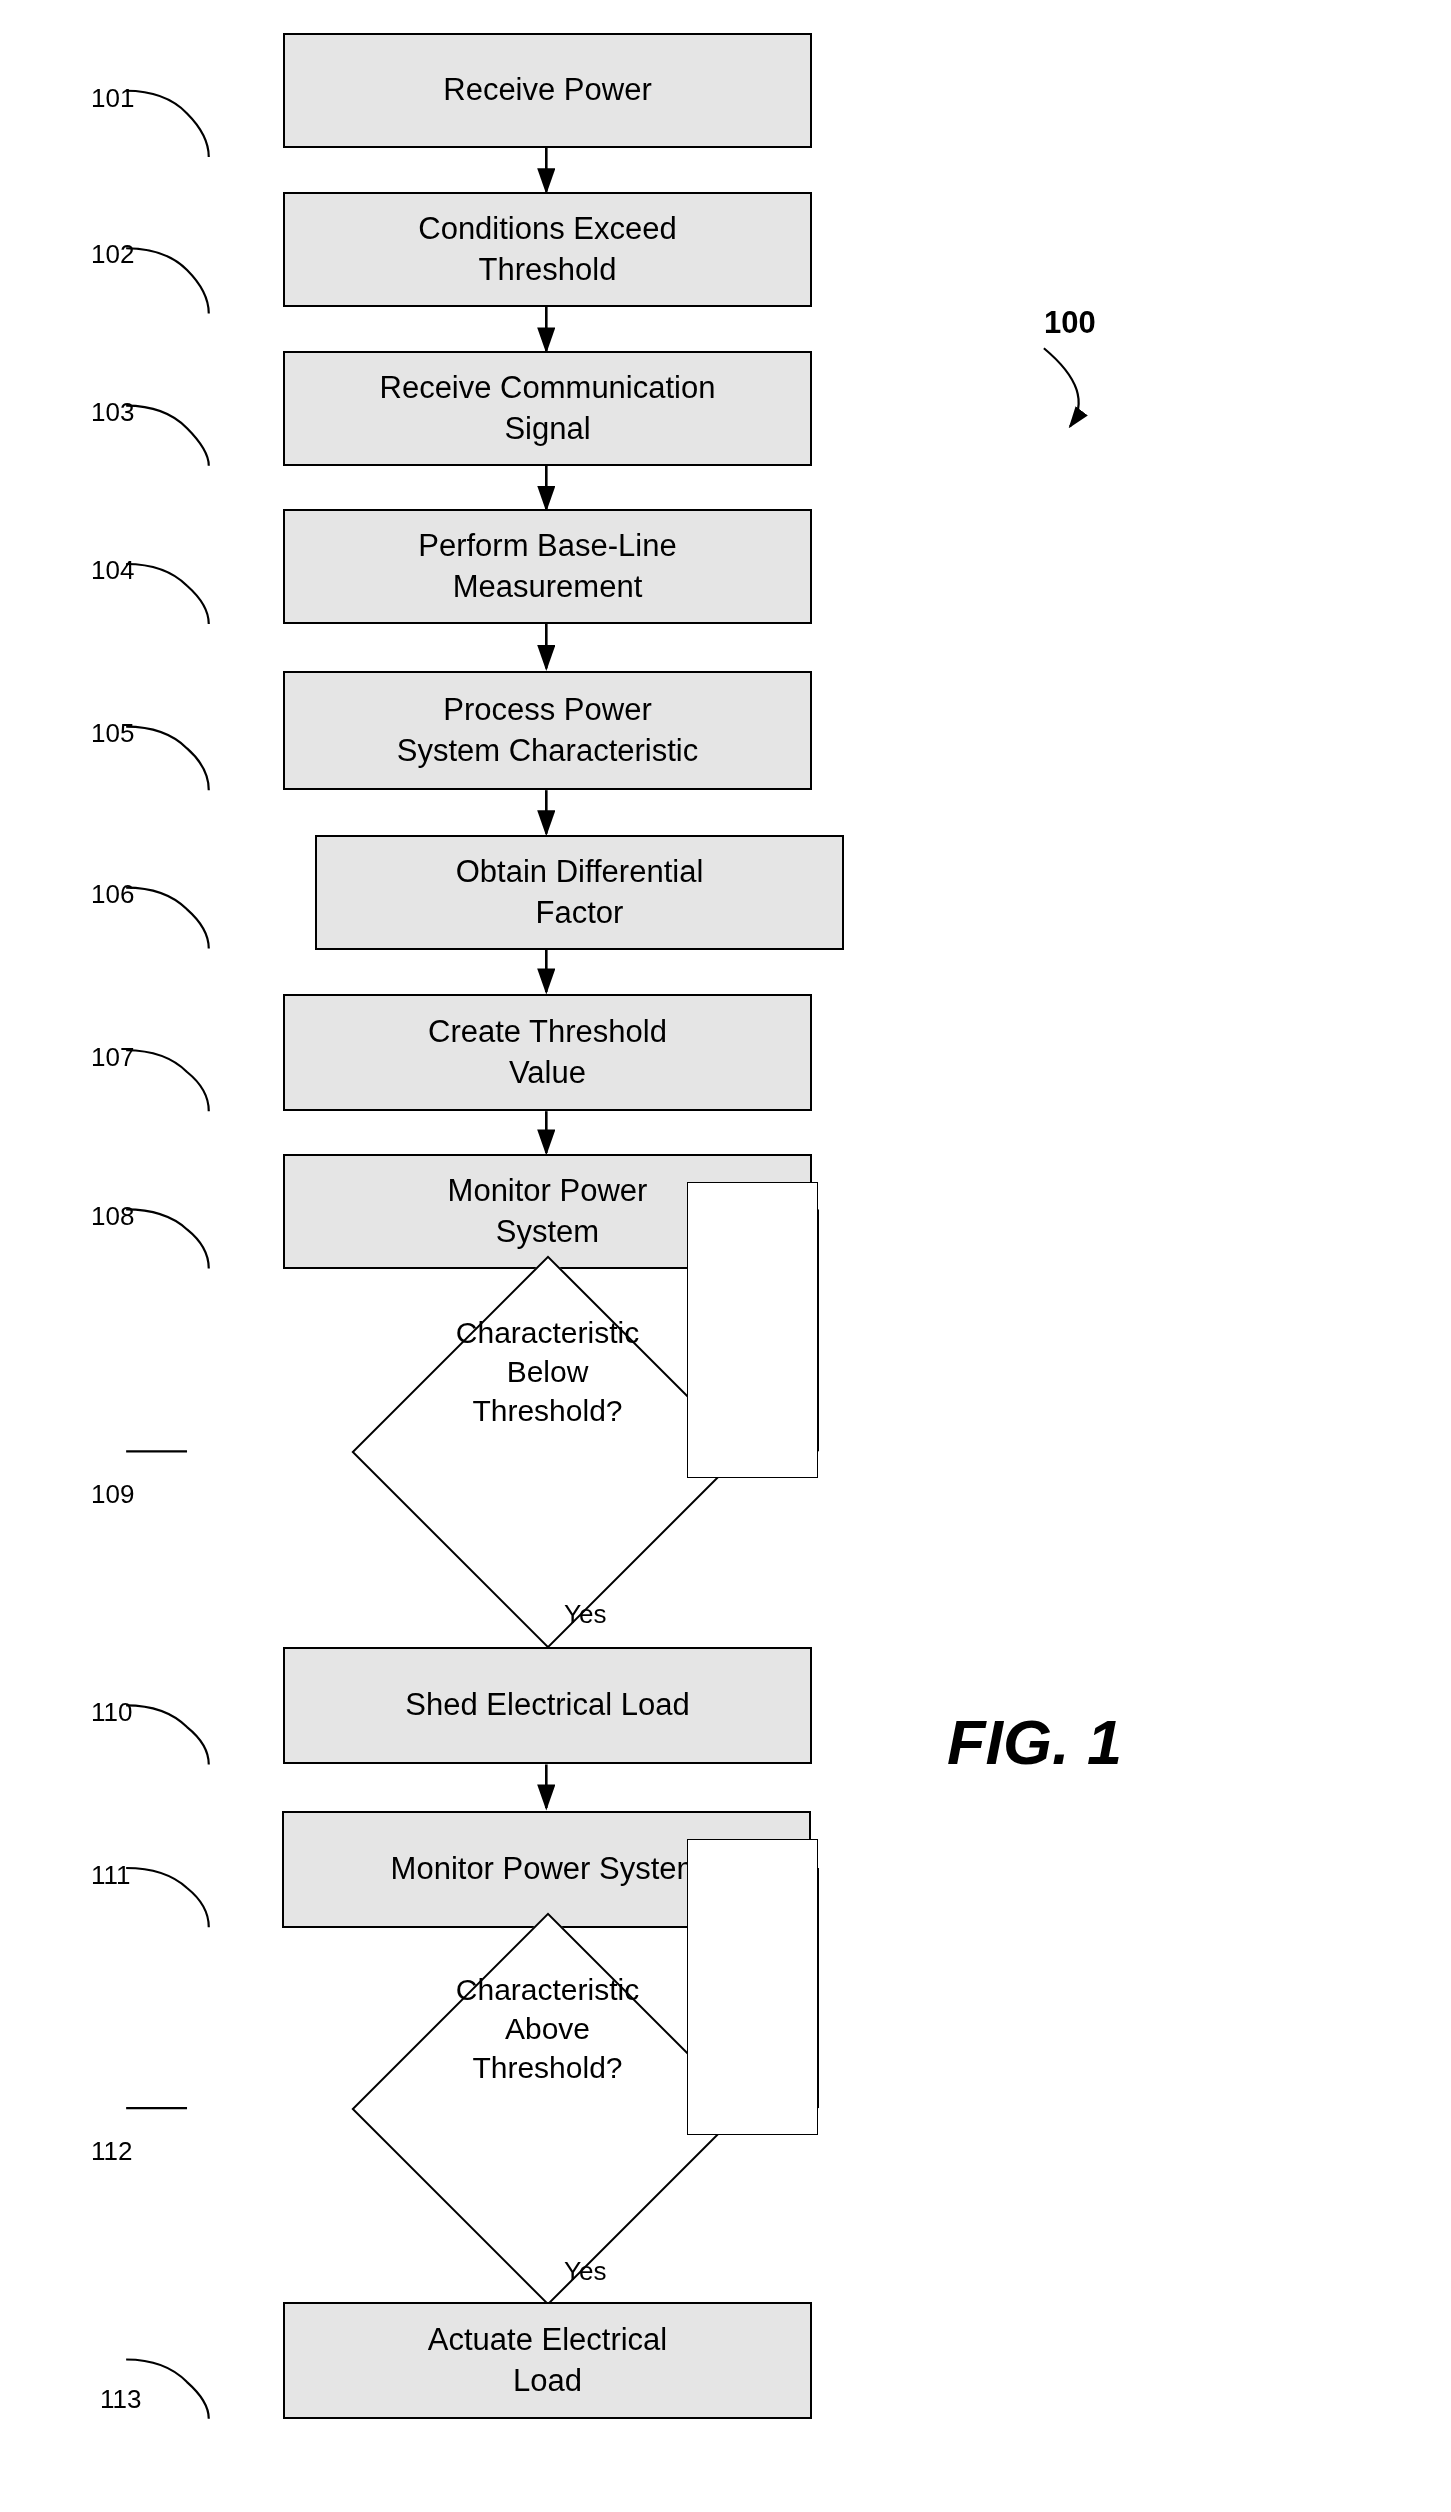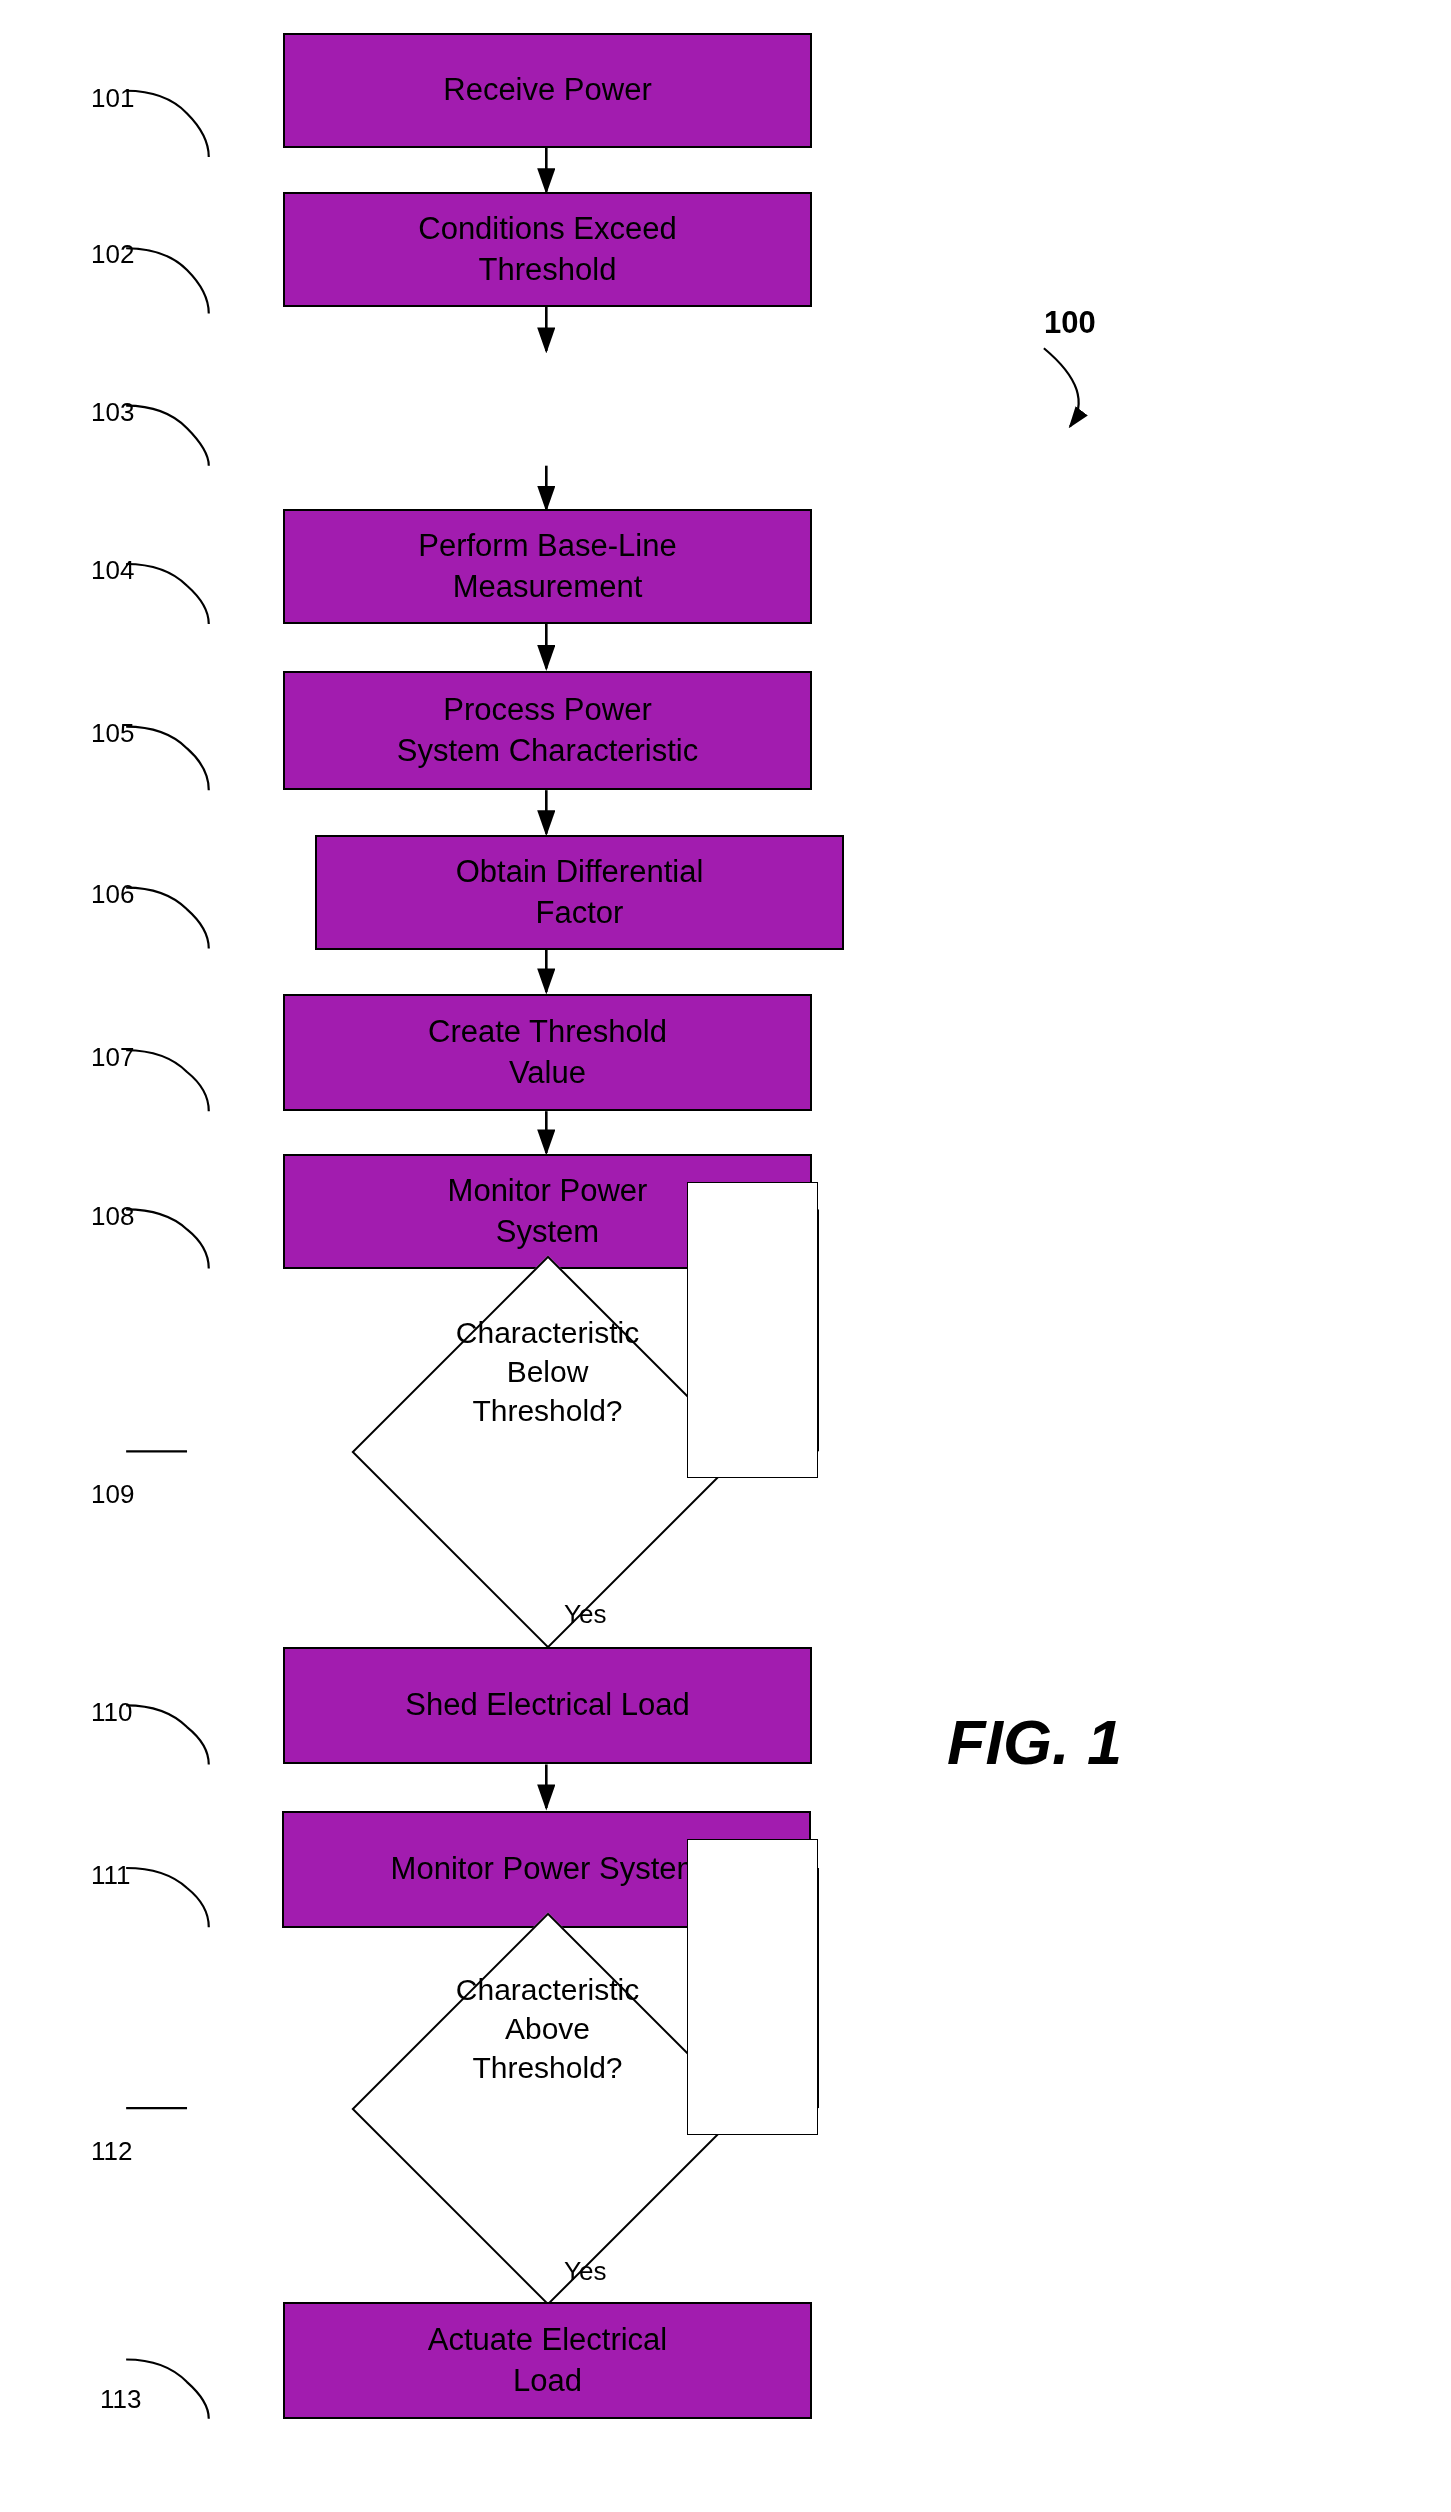--- a/index.html
+++ b/index.html
@@ -15,21 +15,21 @@
     .diagram-container {
       position: relative;
       width: 1451px;
       min-height: 2512px;
     }
 
     
     .flow-box {
       position: absolute;
       border: 2.6px solid #000;
-      background: #a21caf;
+      background: #e5e5e5;
       display: flex;
       align-items: center;
       justify-content: center;
       text-align: center;
       font-size: 31px;
       font-weight: normal;
       line-height: 1.3;
     }
 
     
@@ -176,20 +176,23 @@
   </svg>
 
   <div class="flow-box" style="left: 283px; top: 33px; width: 529px; height: 115px;">
     <span>Receive Power</span>
   </div>
 
   <div class="flow-box" style="left: 283px; top: 192px; width: 529px; height: 115px;">
     <span>Conditions Exceed<br>Threshold</span>
   </div>
 
+  <div class="flow-box" style="left: 283px; top: 351px; width: 529px; height: 115px;">
+    <span>Receive Communication<br>Signal</span>
+  </div>
 
   <div class="flow-box" style="left: 283px; top: 509px; width: 529px; height: 115px;">
     <span>Perform Base-Line<br>Measurement</span>
   </div>
 
   <div class="flow-box" style="left: 283px; top: 671px; width: 529px; height: 119px;">
     <span>Process Power<br>System Characteristic</span>
   </div>
 
   <div class="flow-box" style="left: 283px; top: 835px; width: 529px; height: 115px; margin-left: 32px;">

